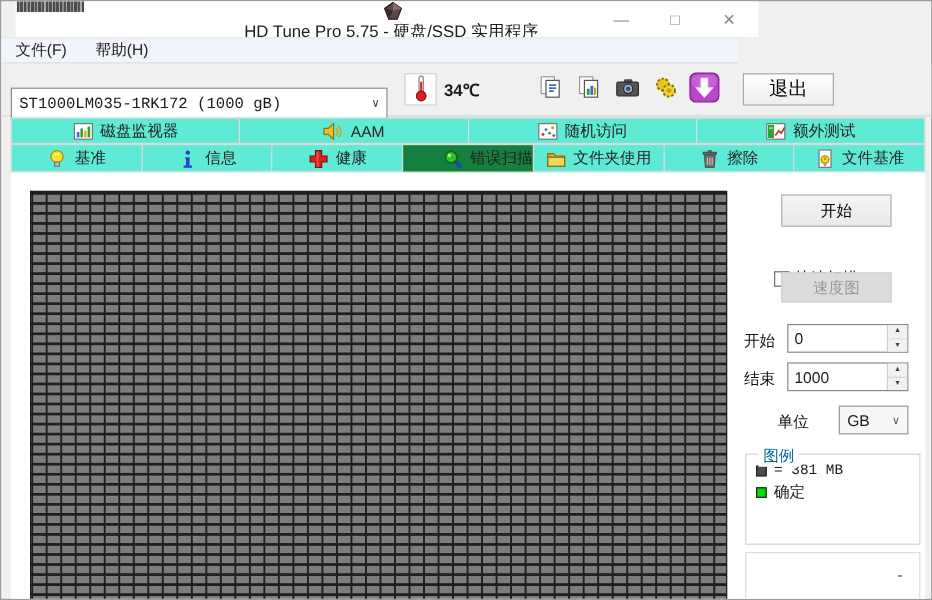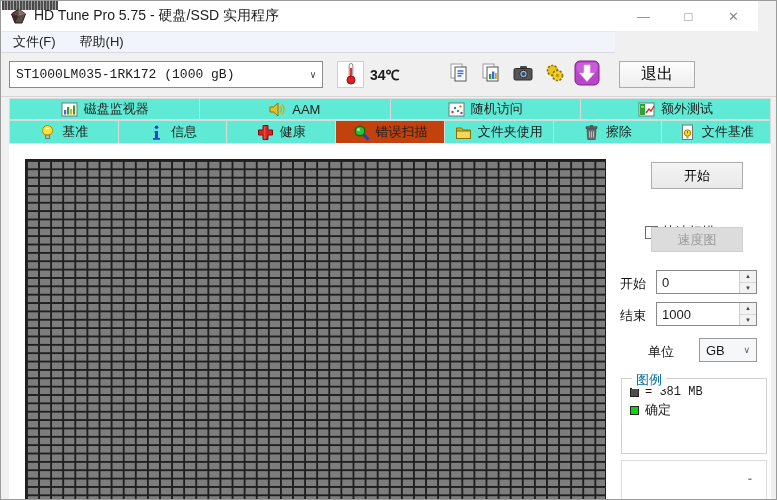--- a/index.html
+++ b/index.html
@@ -3,57 +3,57 @@
 <meta charset="utf-8">
 <style>
   * { margin:0; padding:0; box-sizing:border-box; }
   body { font-family:"Liberation Sans", sans-serif; background:#d8d8d8; }
   .window {
     position:relative; width:777px; height:500px; overflow:hidden;
     background:#f0f0f0; border:1px solid #9b9b9b;
     font-size:13px; color:#1a1a1a;
   }
   
-  .titlebar { position:absolute; left:0; top:0; width:757px; height:30px; background:#ffffff; display:flex; align-items:center; }
+  .titlebar { position:absolute; left:12px; top:0; width:619px; height:30px; background:#ffffff; display:flex; align-items:center;flex-direction:column; }
   .corner-noise { position:absolute; left:1px; top:0; width:56px; height:9px;
     background:repeating-linear-gradient(90deg,#2a2a2a 0 2px,#777 2px 3px,#333 3px 5px,#999 5px 6px);
     opacity:.85; }
   .app-icon { margin-left:9px; width:17px; height:17px; display:inline-block; }
   .title-text { margin-left:7px; font-size:14px; color:#1c1c1c; }
   .win-controls { position:absolute; right:2px; top:0; height:30px; display:flex; }
   .win-btn { width:45px; height:30px; display:flex; align-items:center; justify-content:center;
     color:#8a8a8a; font-size:13px; }
   
   .menubar { position:absolute; left:0; top:30px; width:614px; height:22px;
     background:#f1f4fb; border-top:1px solid #e8e8e8; border-bottom:1px solid #dadada;
     display:flex; align-items:center; }
   .menu-item { padding:0 12px; height:100%; display:flex; align-items:center; color:#222; }
   
   .toolbar { position:absolute; left:0; top:52px; width:777px; height:44px; background:#f0f0f0; border-bottom:1px solid #d6d6d6; }
-  .drive-combo { position:absolute; left:8px; top:8px; width:314px; height:27px; background:#fff;
+  .drive-combo { position:absolute; left:8px; top:20px; width:314px; height:27px; background:#fff;
     border:1px solid #8a8a8a; display:flex; align-items:center; padding:0 6px;
     font-family:"Liberation Mono", monospace; font-size:13px; }
   .drive-combo .chev { margin-left:auto; font-size:10px; color:#444; }
   .temp-btn { position:absolute; left:336px; top:8px; width:27px; height:27px; background:#fdfdfd;
     border:1px solid #cfcfcf; display:flex; align-items:center; justify-content:center; }
   .temp-text { position:absolute; left:369px; top:8px; height:27px; display:flex; align-items:center;
     font-weight:bold; font-size:14px; }
   .tool-icons { position:absolute; left:443px; top:8px; display:flex; gap:2px; }
   .tool-btn { width:30px; height:27px; display:flex; align-items:center; justify-content:center; background:transparent; border:none; }
   .exit-btn { position:absolute; left:618px; top:8px; width:76px; height:27px;
     background:linear-gradient(#fdfdfd,#eeeeee); border:1px solid #ababab; font-size:16px;
     display:flex; align-items:center; justify-content:center; }
   
   .tabrow { position:absolute; left:8px; width:762px; display:flex; }
   .tabrow1 { top:97px; height:22px; }
   .tabrow2 { top:119px; height:24px; }
   .tab { flex:1; display:flex; align-items:center; justify-content:center; gap:6px;
     background:#5eead4; border:1px solid #dadada; margin-left:-1px; font-size:13px; color:#222; }
   .tab:first-child { margin-left:0; }
-  .tab.active { background:#c2410c; border-bottom:1px solid #ffffff; z-index:3; }
+  .tab.active { background:#15803d; border-bottom:1px solid #ffffff; z-index:3;justify-content:flex-end; }
   .tab .ticon { width:17px; height:17px; display:inline-block; flex:none; }
   
   .content { position:absolute; left:8px; top:142px; width:762px; height:358px; background:#ffffff; border-top:1px solid #e2e2e2; }
   .scan-grid { position:absolute; left:16px; top:15px; width:581px; height:343px;
     border:1px solid #1d1d1d;
     background-color:#7d7d7d;
     background-image:
       linear-gradient(90deg,#1f1f1f 2px,transparent 2px),
       linear-gradient(180deg,#1f1f1f 2px,transparent 2px);
     background-size:12.1px 8.37px; }

